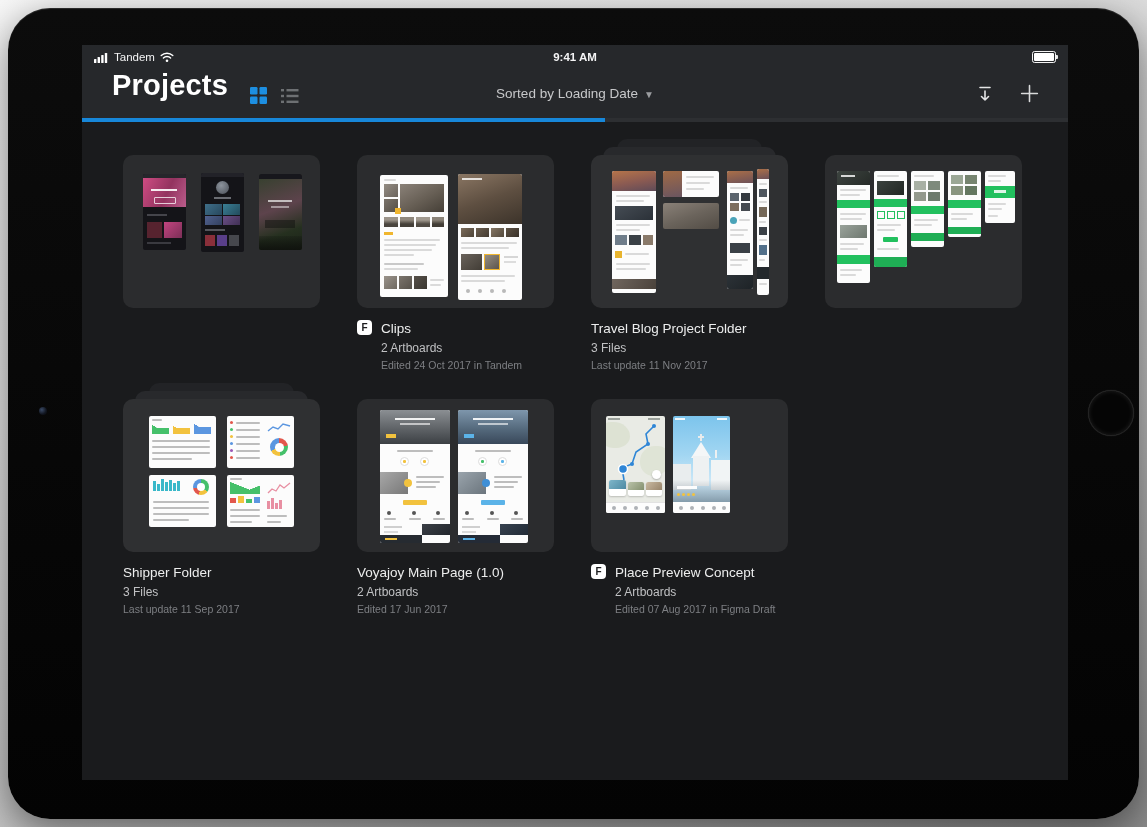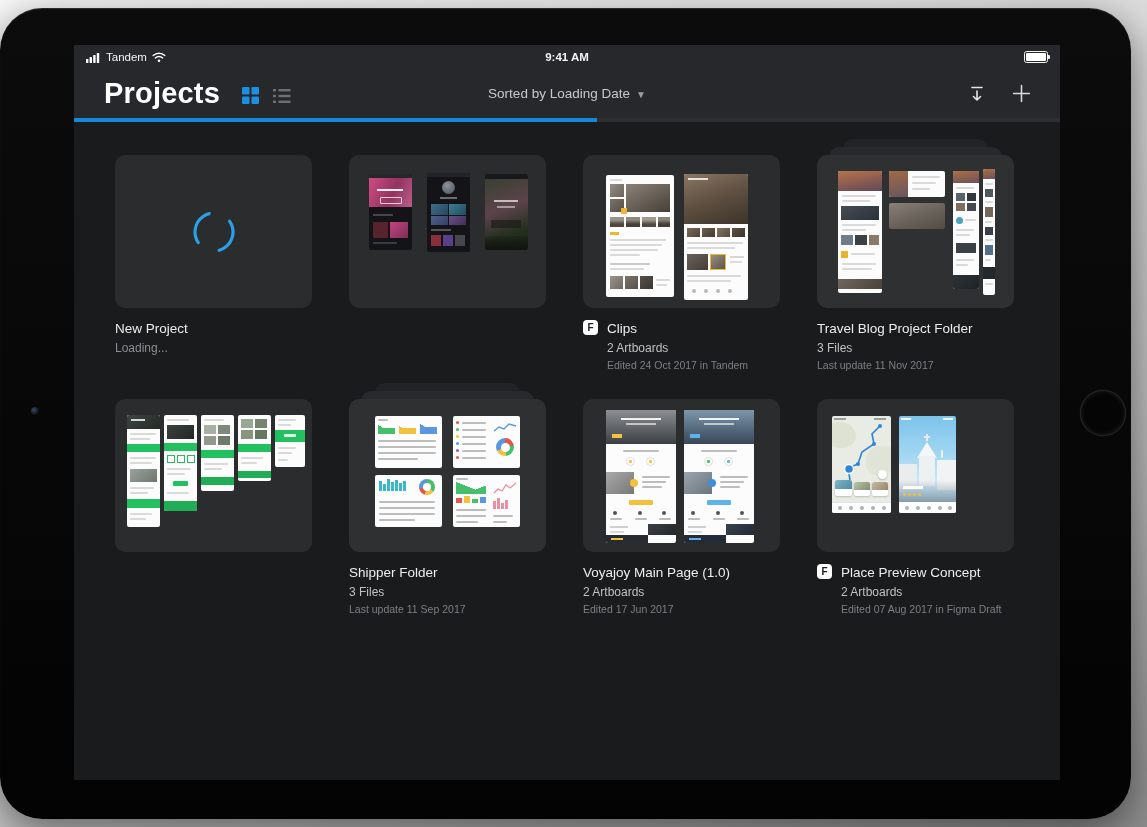--- a/index.html
+++ b/index.html
@@ -3,21 +3,21 @@
 <meta charset="utf-8">
 <style>
   html,body{margin:0;padding:0;}
   body{
     width:1147px;height:827px;overflow:hidden;position:relative;
     font-family:"Liberation Sans", sans-serif;
     background:linear-gradient(155deg,#f8f8f8 0%,#e6e6e6 30%,#bdbdbd 68%,#8d8d8d 100%);
   }
   
   .tablet{
-    position:absolute;left:0;top:8px;width:1131px;height:811px;
+    position:absolute;left:8px;top:8px;width:1131px;height:811px;
     background:linear-gradient(180deg,#0c0c0c,#030303);
     border-radius:42px;
     box-shadow:0 12px 40px rgba(0,0,0,.5), inset 0 1px 1px rgba(255,255,255,.14);
   }
   .camera{
     position:absolute;left:31px;top:399px;width:8px;height:8px;border-radius:50%;
     background:radial-gradient(circle at 35% 35%, #3a4a66 0%, #11151f 60%, #05070c 100%);
   }
   .home-button{
     position:absolute;left:1080px;top:382px;width:44px;height:44px;border-radius:50%;
@@ -36,21 +36,21 @@
   }
   .sb-left{position:absolute;left:12px;top:0;height:24px;display:flex;align-items:center;gap:5px;}
   .sb-time{position:absolute;left:0;right:0;top:0;height:24px;display:flex;align-items:center;justify-content:center;font-weight:700;font-size:11.5px;}
   .sb-right{position:absolute;right:12px;top:0;height:24px;display:flex;align-items:center;}
   .battery{width:22px;height:10px;border:1px solid rgba(255,255,255,.95);border-radius:2.5px;position:relative;}
   .battery::before{content:"";position:absolute;left:1px;top:1px;right:1px;bottom:1px;background:#fff;border-radius:1px;}
   .battery::after{content:"";position:absolute;right:-3px;top:2.5px;width:2px;height:4px;background:rgba(255,255,255,.9);border-radius:0 1px 1px 0;}
   
   .header{
     position:absolute;left:0;top:24px;width:100%;height:49px;background:#26282b;
-    display:flex;align-items:center;
+    display:flex;
   }
   .app-title{margin-left:30px;font-size:29px;font-weight:700;color:#fff;letter-spacing:.2px;}
   .view-toggles{display:flex;align-items:center;gap:14px;margin-left:22px;margin-top:4px;}
   .icon-btn{background:none;border:none;padding:0;cursor:pointer;display:flex;align-items:center;justify-content:center;}
   .sort-control{
     position:absolute;left:0;right:0;top:0;height:49px;display:flex;align-items:center;justify-content:center;
     color:#c7c8ca;font-size:13.5px;gap:6px;pointer-events:none;
   }
   .sort-control .inner{pointer-events:auto;display:flex;align-items:center;gap:6px;cursor:pointer;}
   .caret{color:#9b9da0;font-size:10px;margin-top:2px;}
@@ -164,36 +164,20 @@
         </button>
       </div>
     </div>
 
     <div class="progress">
       <div class="fill" style="width:53%;"></div>
     </div>
 
     <div class="grid">
 
-      <div class="cell">
-        <div class="stack">
-          <div class="card">
-            <div class="spinner-wrap" aria-hidden="true">
-              <svg width="50" height="50">
-                <circle cx="25" cy="25" r="19" fill="none" stroke="#2b9fe8" stroke-width="3.2" stroke-linecap="round" stroke-dasharray="36 23.7" transform="rotate(-35 25 25)"></circle>
-              </svg>
-            </div>
-          </div>
-        </div>
-        <div class="cap">
-          <div class="title">New Project</div>
-          <div class="sub muted">Loading...</div>
-
-        </div>
-      </div>
 
       <div class="cell">
         <div class="stack">
           <div class="card">
             <div class="thumbs" aria-hidden="true">
               <div class="pd" style="left:20px;top:19px;width:43px;height:76px;">
                 <div class="a" style="left:0;top:0;width:100%;height:4px;background:#26262b;"></div>
                 <div class="a" style="left:0;top:4px;width:100%;height:29px;background:linear-gradient(115deg,#cf4c83 0%,#93335f 55%,#bb5d8c 100%);"></div>
                 <div class="a" style="left:8px;top:15px;width:26px;height:2px;background:rgba(255,255,255,.9);"></div>
                 <div class="a" style="left:11px;top:23px;width:20px;height:5px;border:1px solid rgba(255,255,255,.75);border-radius:1px;"></div>

